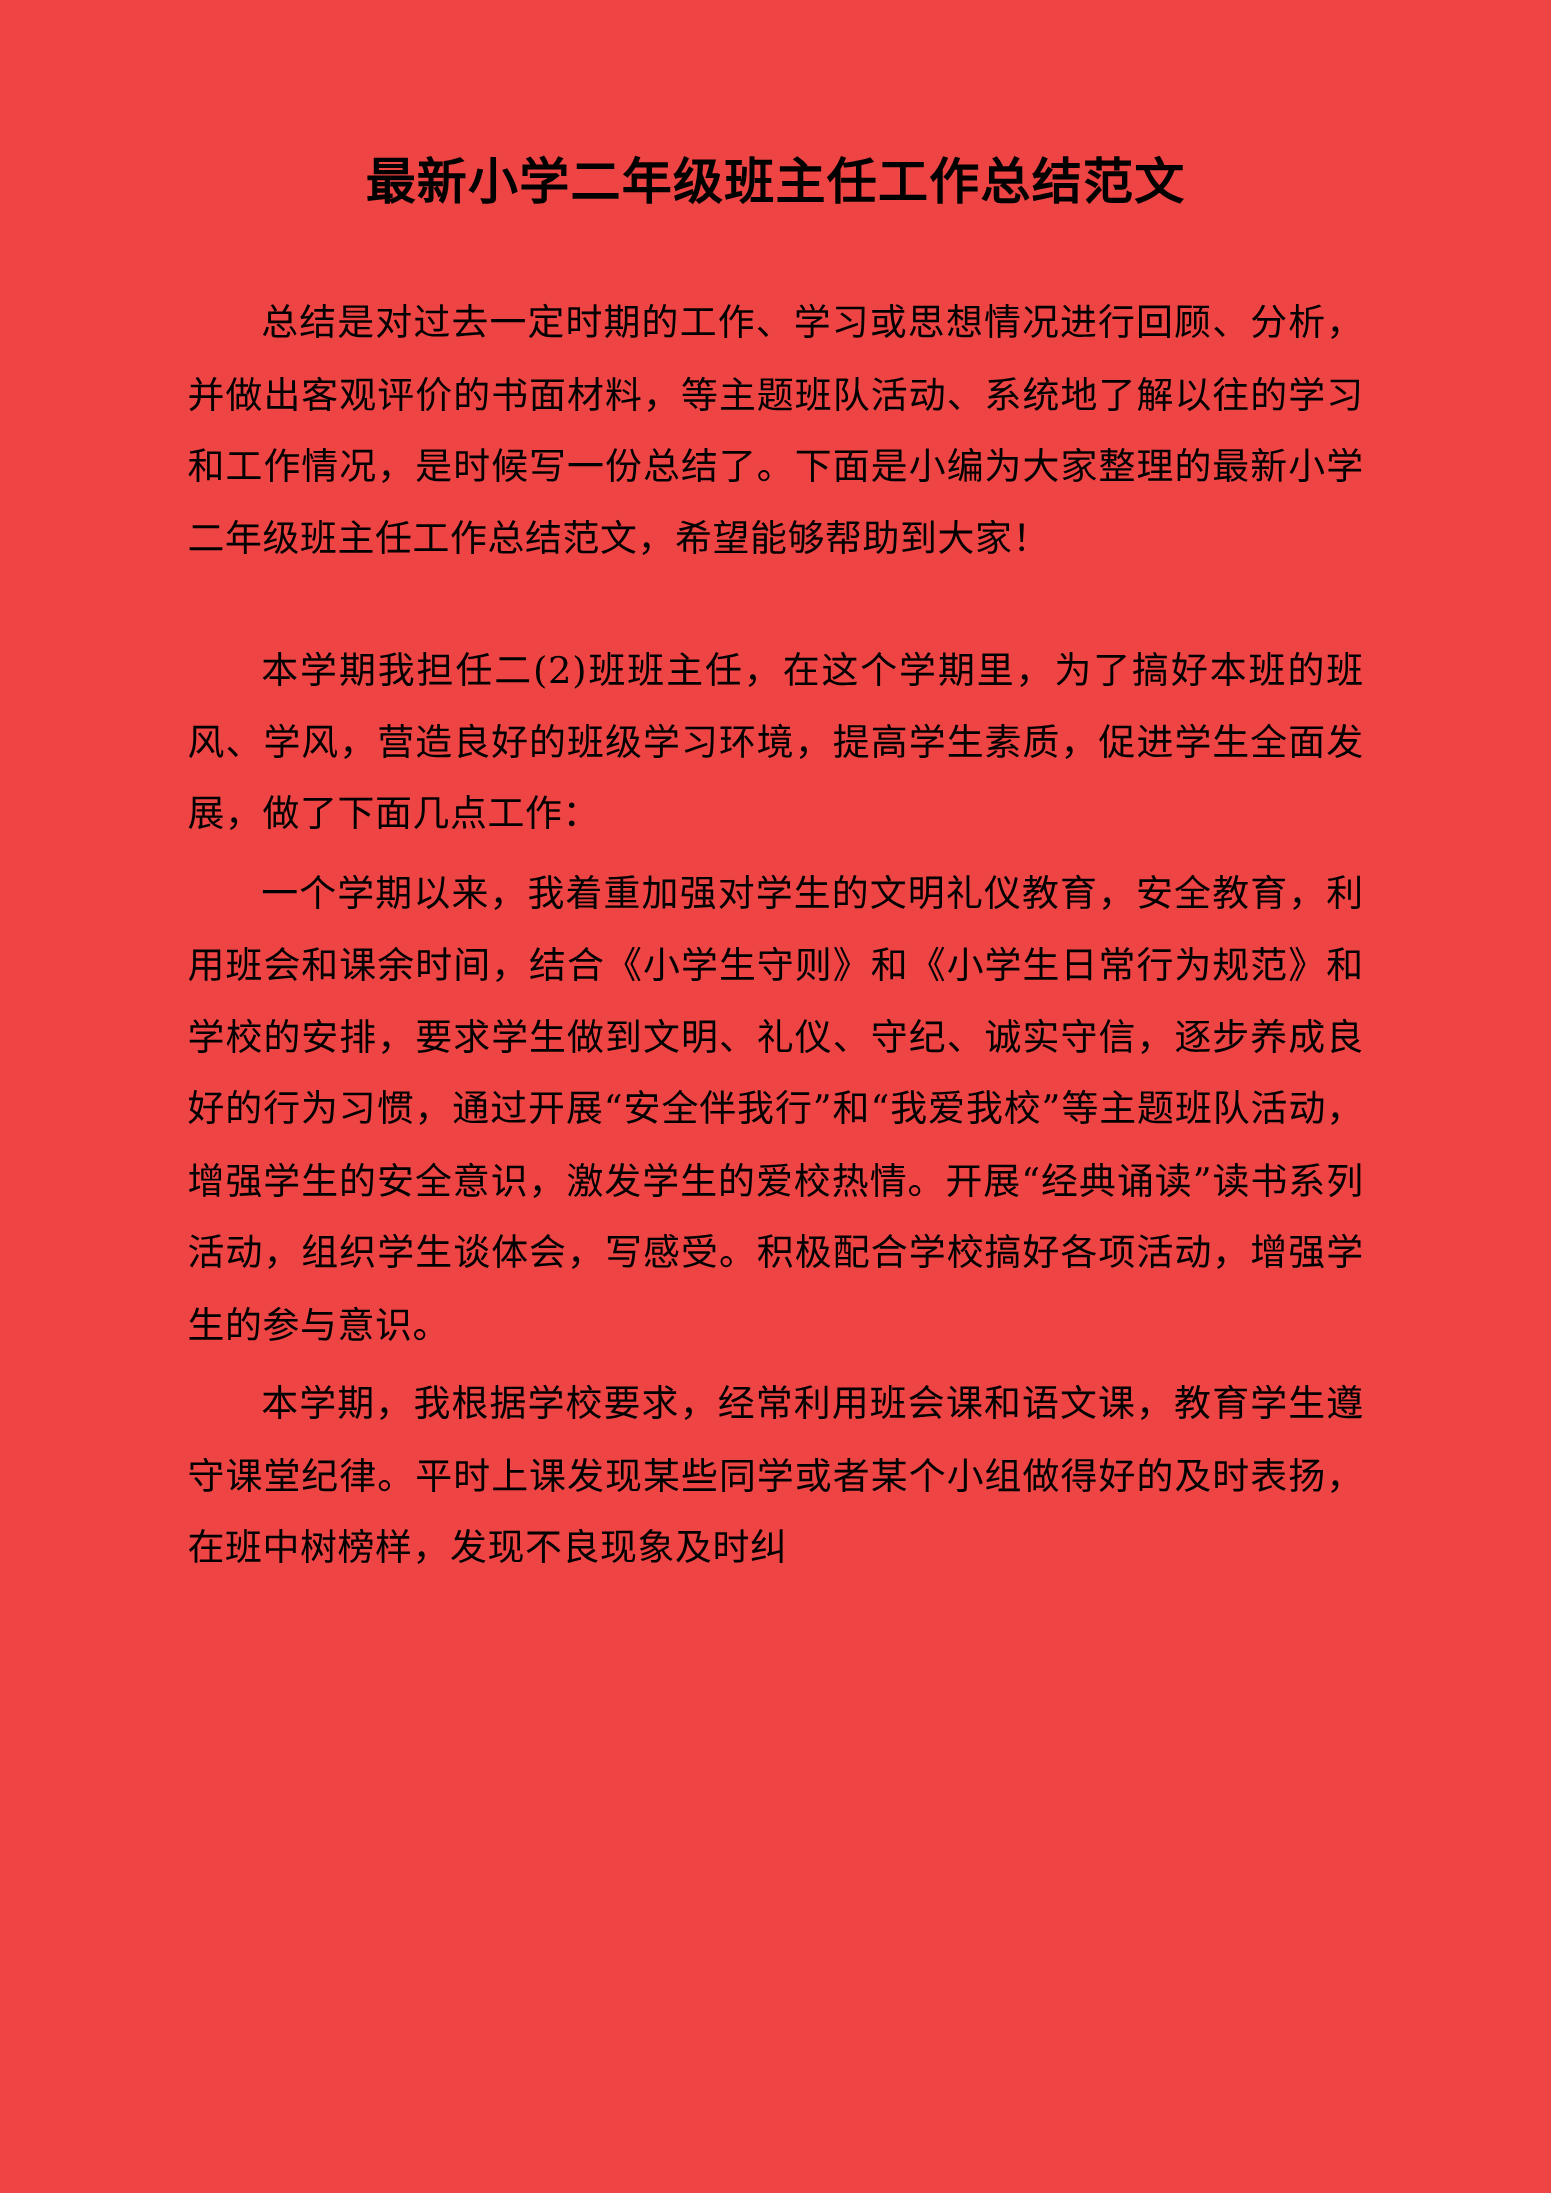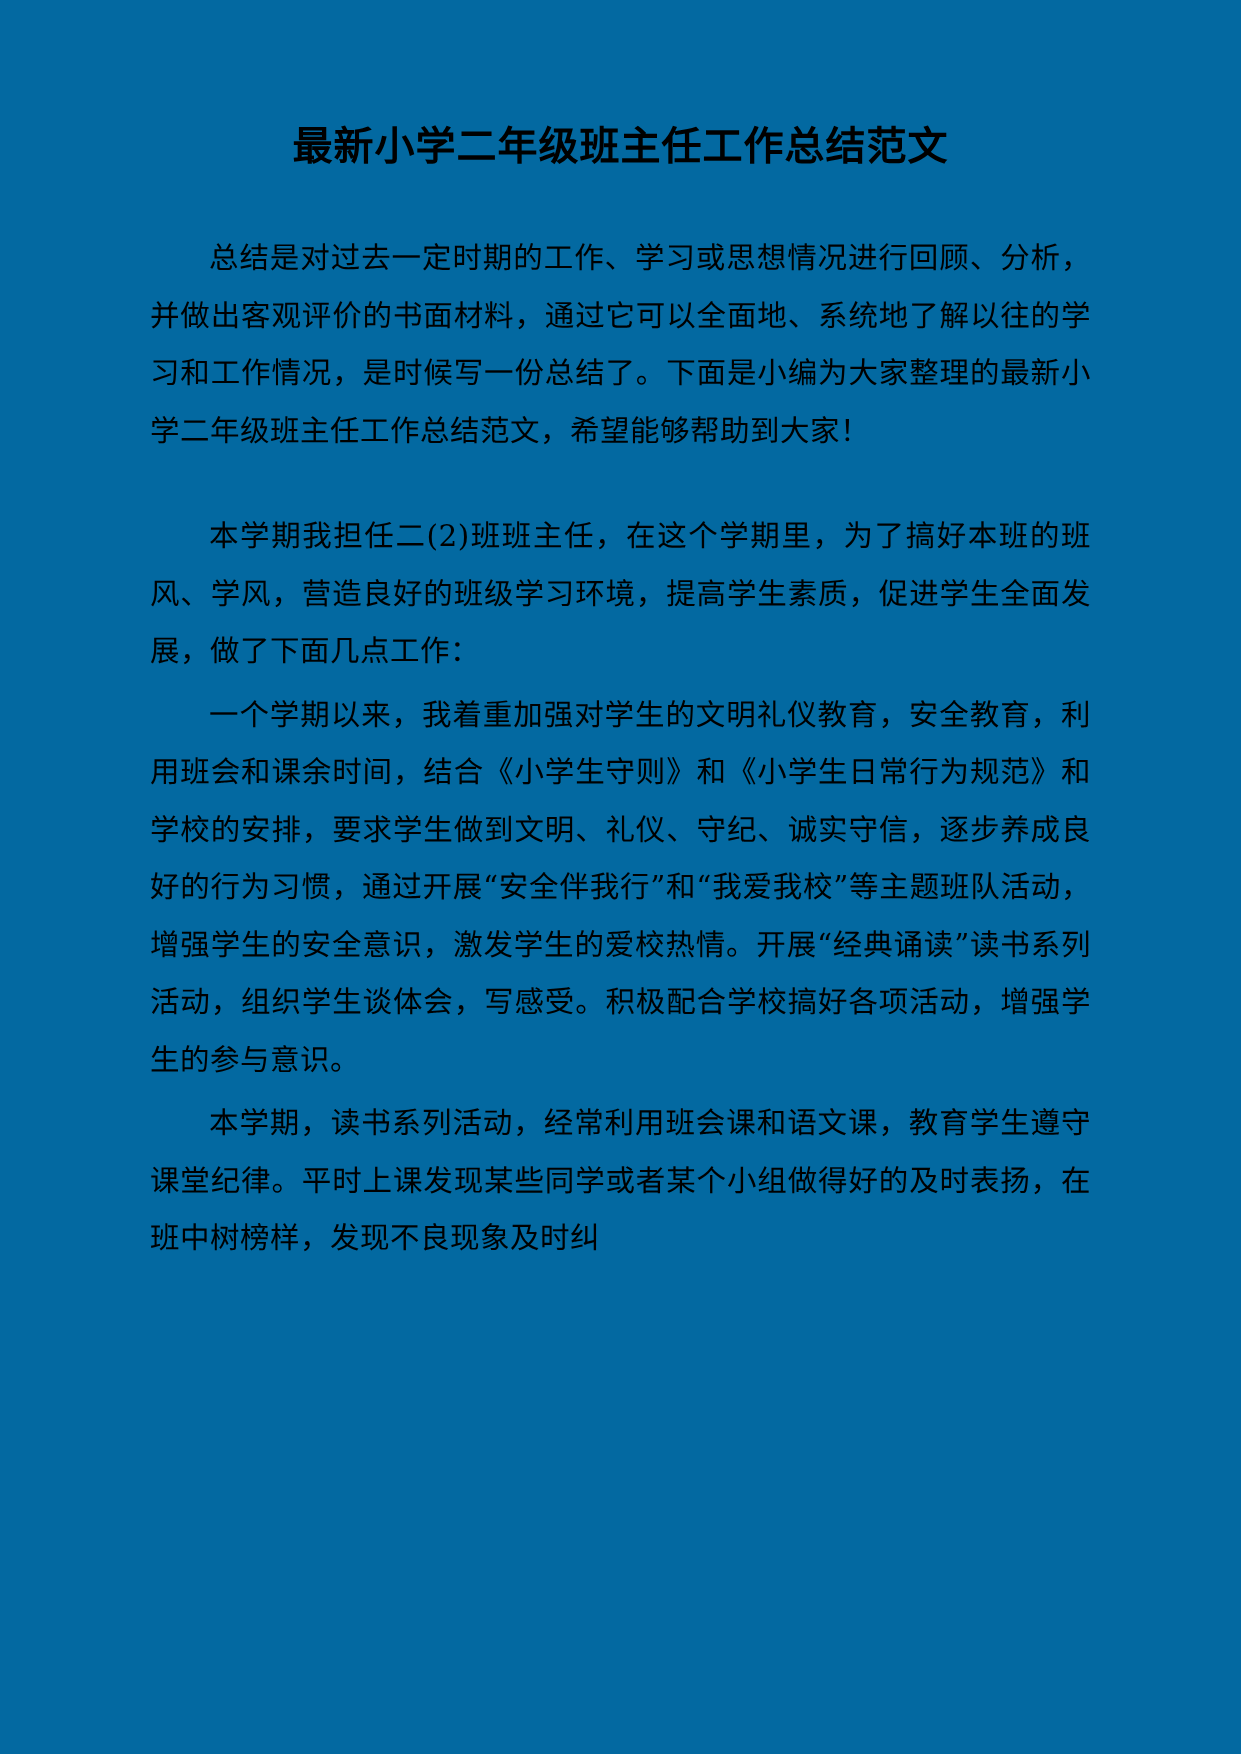--- a/index.html
+++ b/index.html
@@ -13,21 +13,21 @@
     min-height: 1754px;
     font-family: "DejaVu Serif", "Liberation Serif", serif;
     color: #000000;
     -webkit-font-smoothing: antialiased;
   }
   .page {
     width: 1241px;
     min-height: 1754px;
     box-sizing: border-box;
     padding: 118px 150px 108px 150px;
-    background: #0369a1;
+    background: #ef4444;
     position: relative;
   }
   .doc-title {
     font-size: 40px;
     font-weight: bold;
     text-align: center;
     letter-spacing: 1px;
     line-height: 1.4;
     margin: 0 0 56px 0;
     font-family: "DejaVu Sans", "Liberation Sans", sans-serif;
@@ -48,25 +48,25 @@
     height: 42px;
   }
 </style>
 </head>
 <body>
 
 <div class="page">
 
   <h1 class="doc-title">最新小学二年级班主任工作总结范文</h1>
 
-  <p class="para indent">总结是对过去一定时期的工作、学习或思想情况进行回顾、分析，并做出客观评价的书面材料，通过它可以全面地、系统地了解以往的学习和工作情况，是时候写一份总结了。下面是小编为大家整理的最新小学二年级班主任工作总结范文，希望能够帮助到大家！</p>
+  <p class="para indent">总结是对过去一定时期的工作、学习或思想情况进行回顾、分析，并做出客观评价的书面材料，等主题班队活动、系统地了解以往的学习和工作情况，是时候写一份总结了。下面是小编为大家整理的最新小学二年级班主任工作总结范文，希望能够帮助到大家！</p>
 
   <div class="spacer-lg"></div>
 
 
   <p class="para indent">本学期我担任二(2)班班主任，在这个学期里，为了搞好本班的班风、学风，营造良好的班级学习环境，提高学生素质，促进学生全面发展，做了下面几点工作：</p>
 
   <p class="para indent">一个学期以来，我着重加强对学生的文明礼仪教育，安全教育，利用班会和课余时间，结合《小学生守则》和《小学生日常行为规范》和学校的安排，要求学生做到文明、礼仪、守纪、诚实守信，逐步养成良好的行为习惯，通过开展“安全伴我行”和“我爱我校”等主题班队活动，增强学生的安全意识，激发学生的爱校热情。开展“经典诵读”读书系列活动，组织学生谈体会，写感受。积极配合学校搞好各项活动，增强学生的参与意识。</p>
 
 
-  <p class="para indent">本学期，读书系列活动，经常利用班会课和语文课，教育学生遵守课堂纪律。平时上课发现某些同学或者某个小组做得好的及时表扬，在班中树榜样，发现不良现象及时纠</p>
+  <p class="para indent">本学期，我根据学校要求，经常利用班会课和语文课，教育学生遵守课堂纪律。平时上课发现某些同学或者某个小组做得好的及时表扬，在班中树榜样，发现不良现象及时纠</p>
 
 </div>
 
 </body></html>

